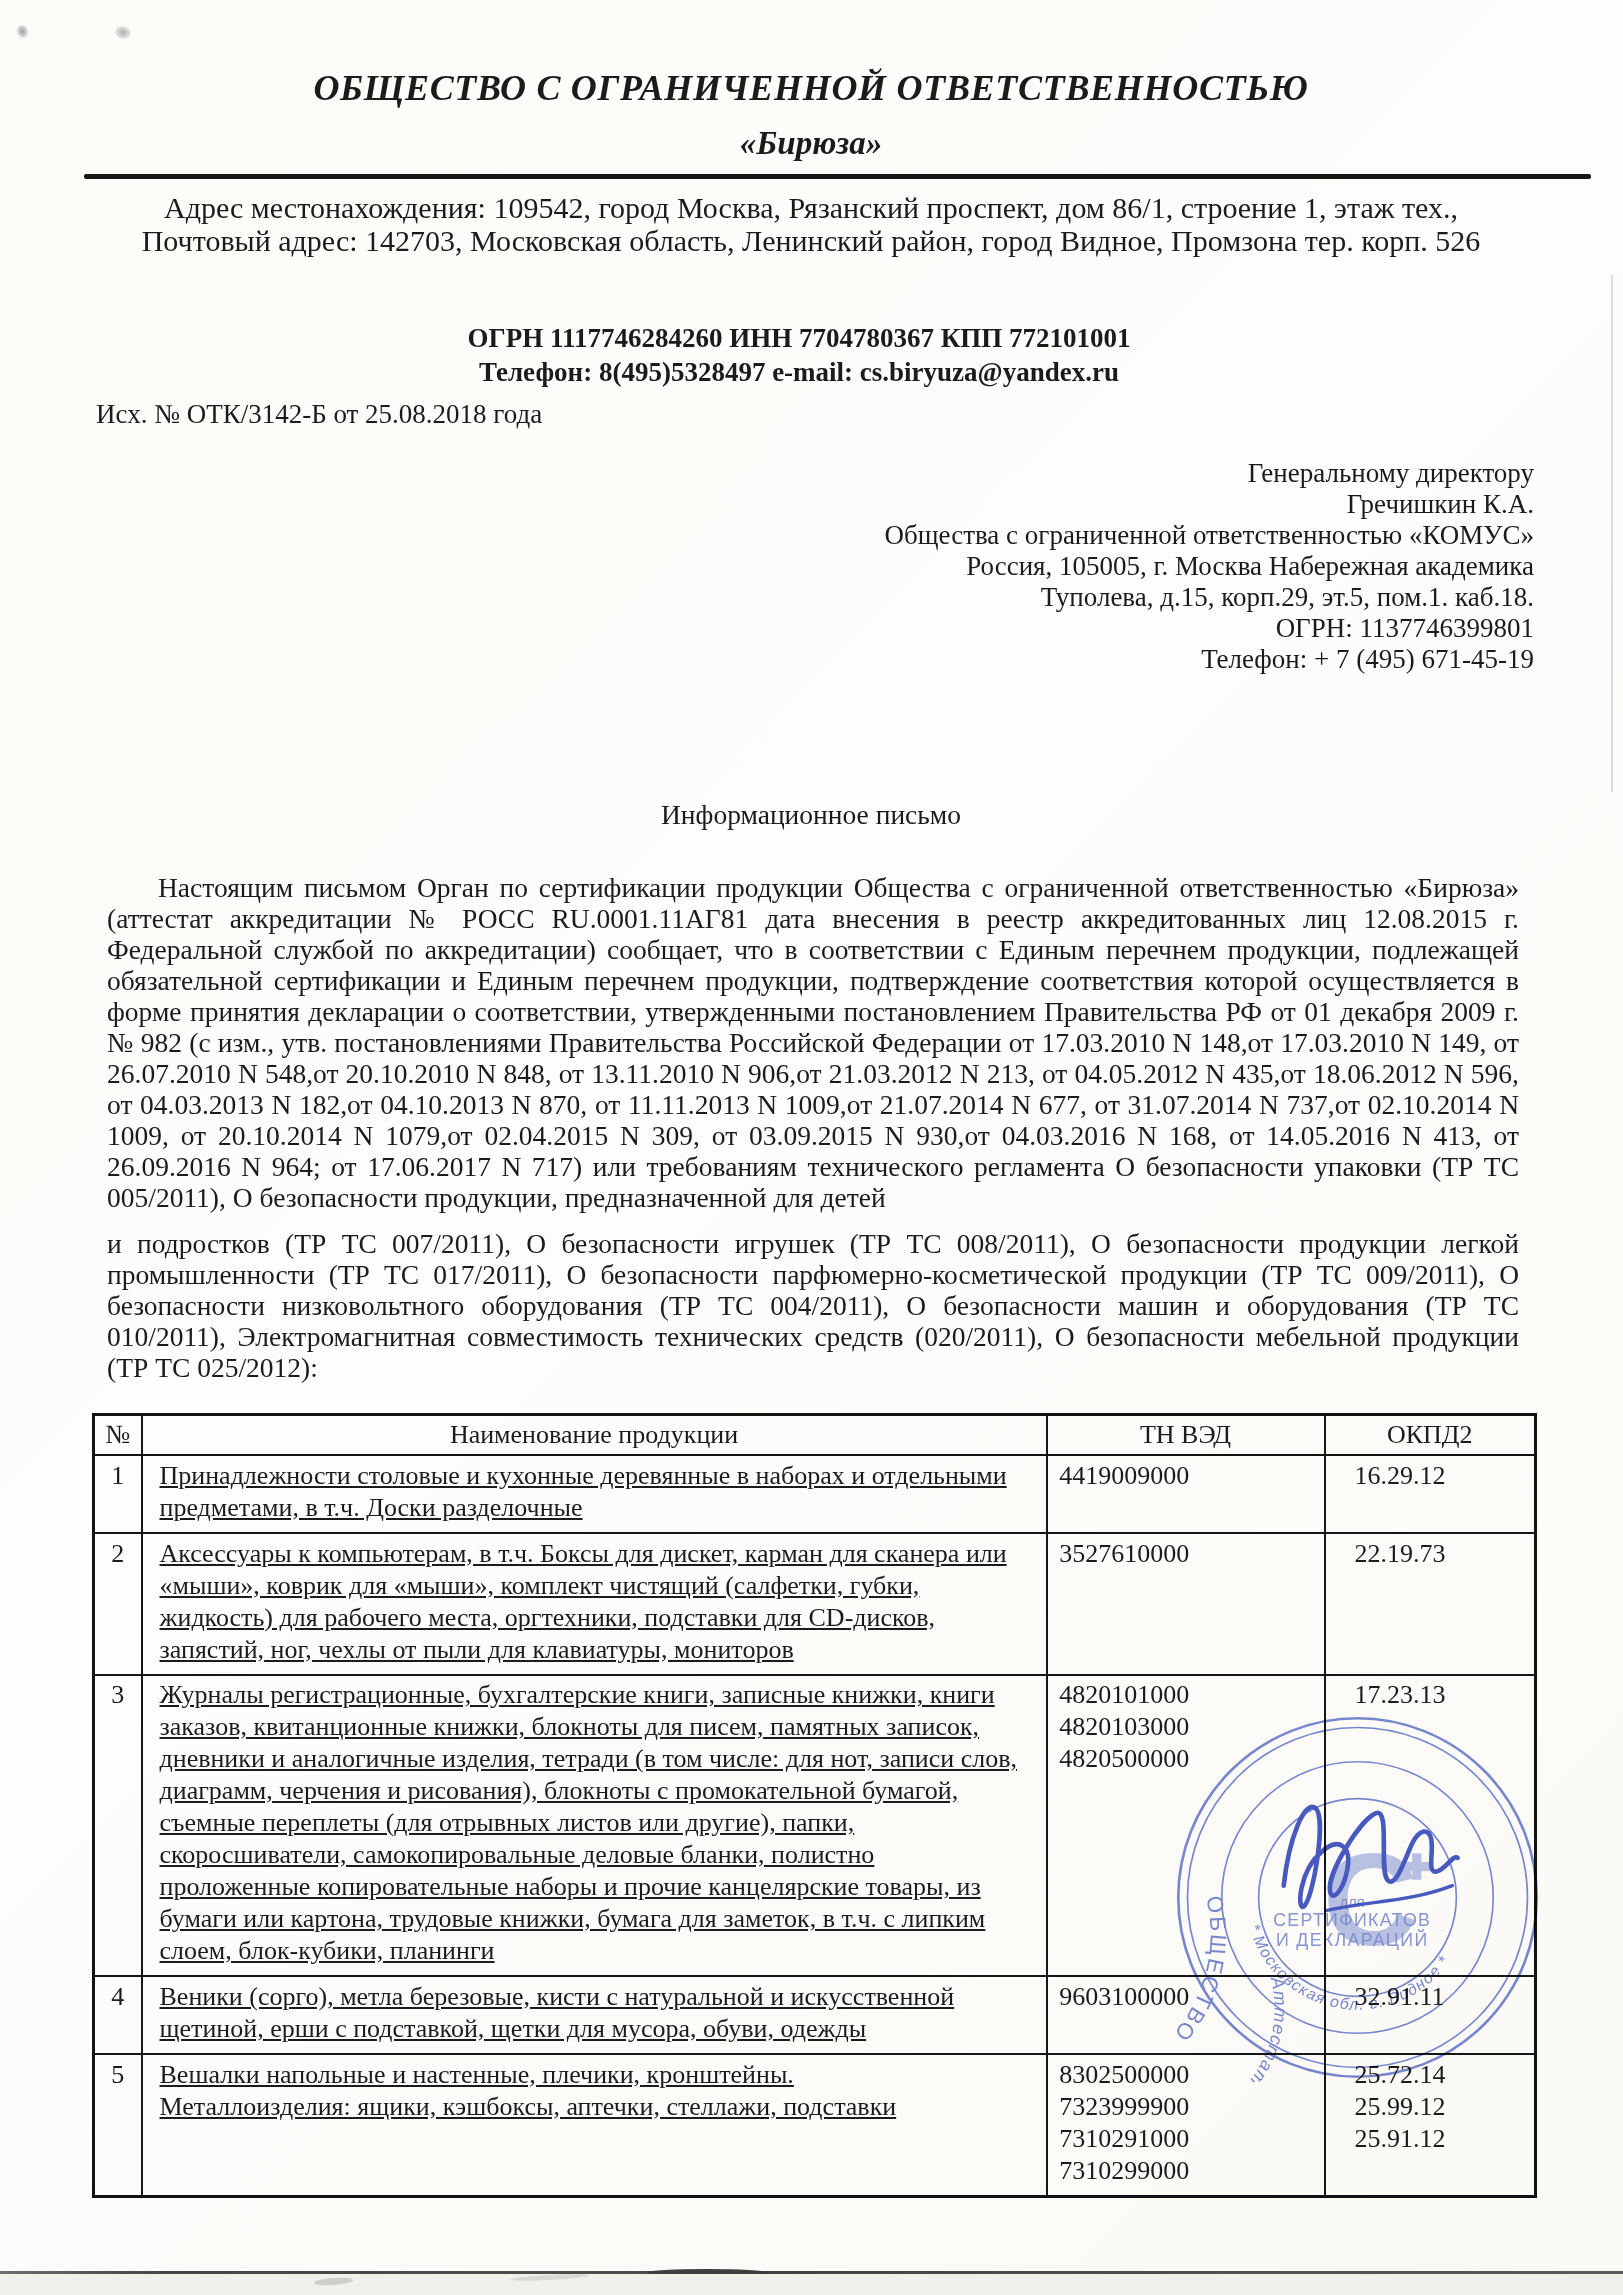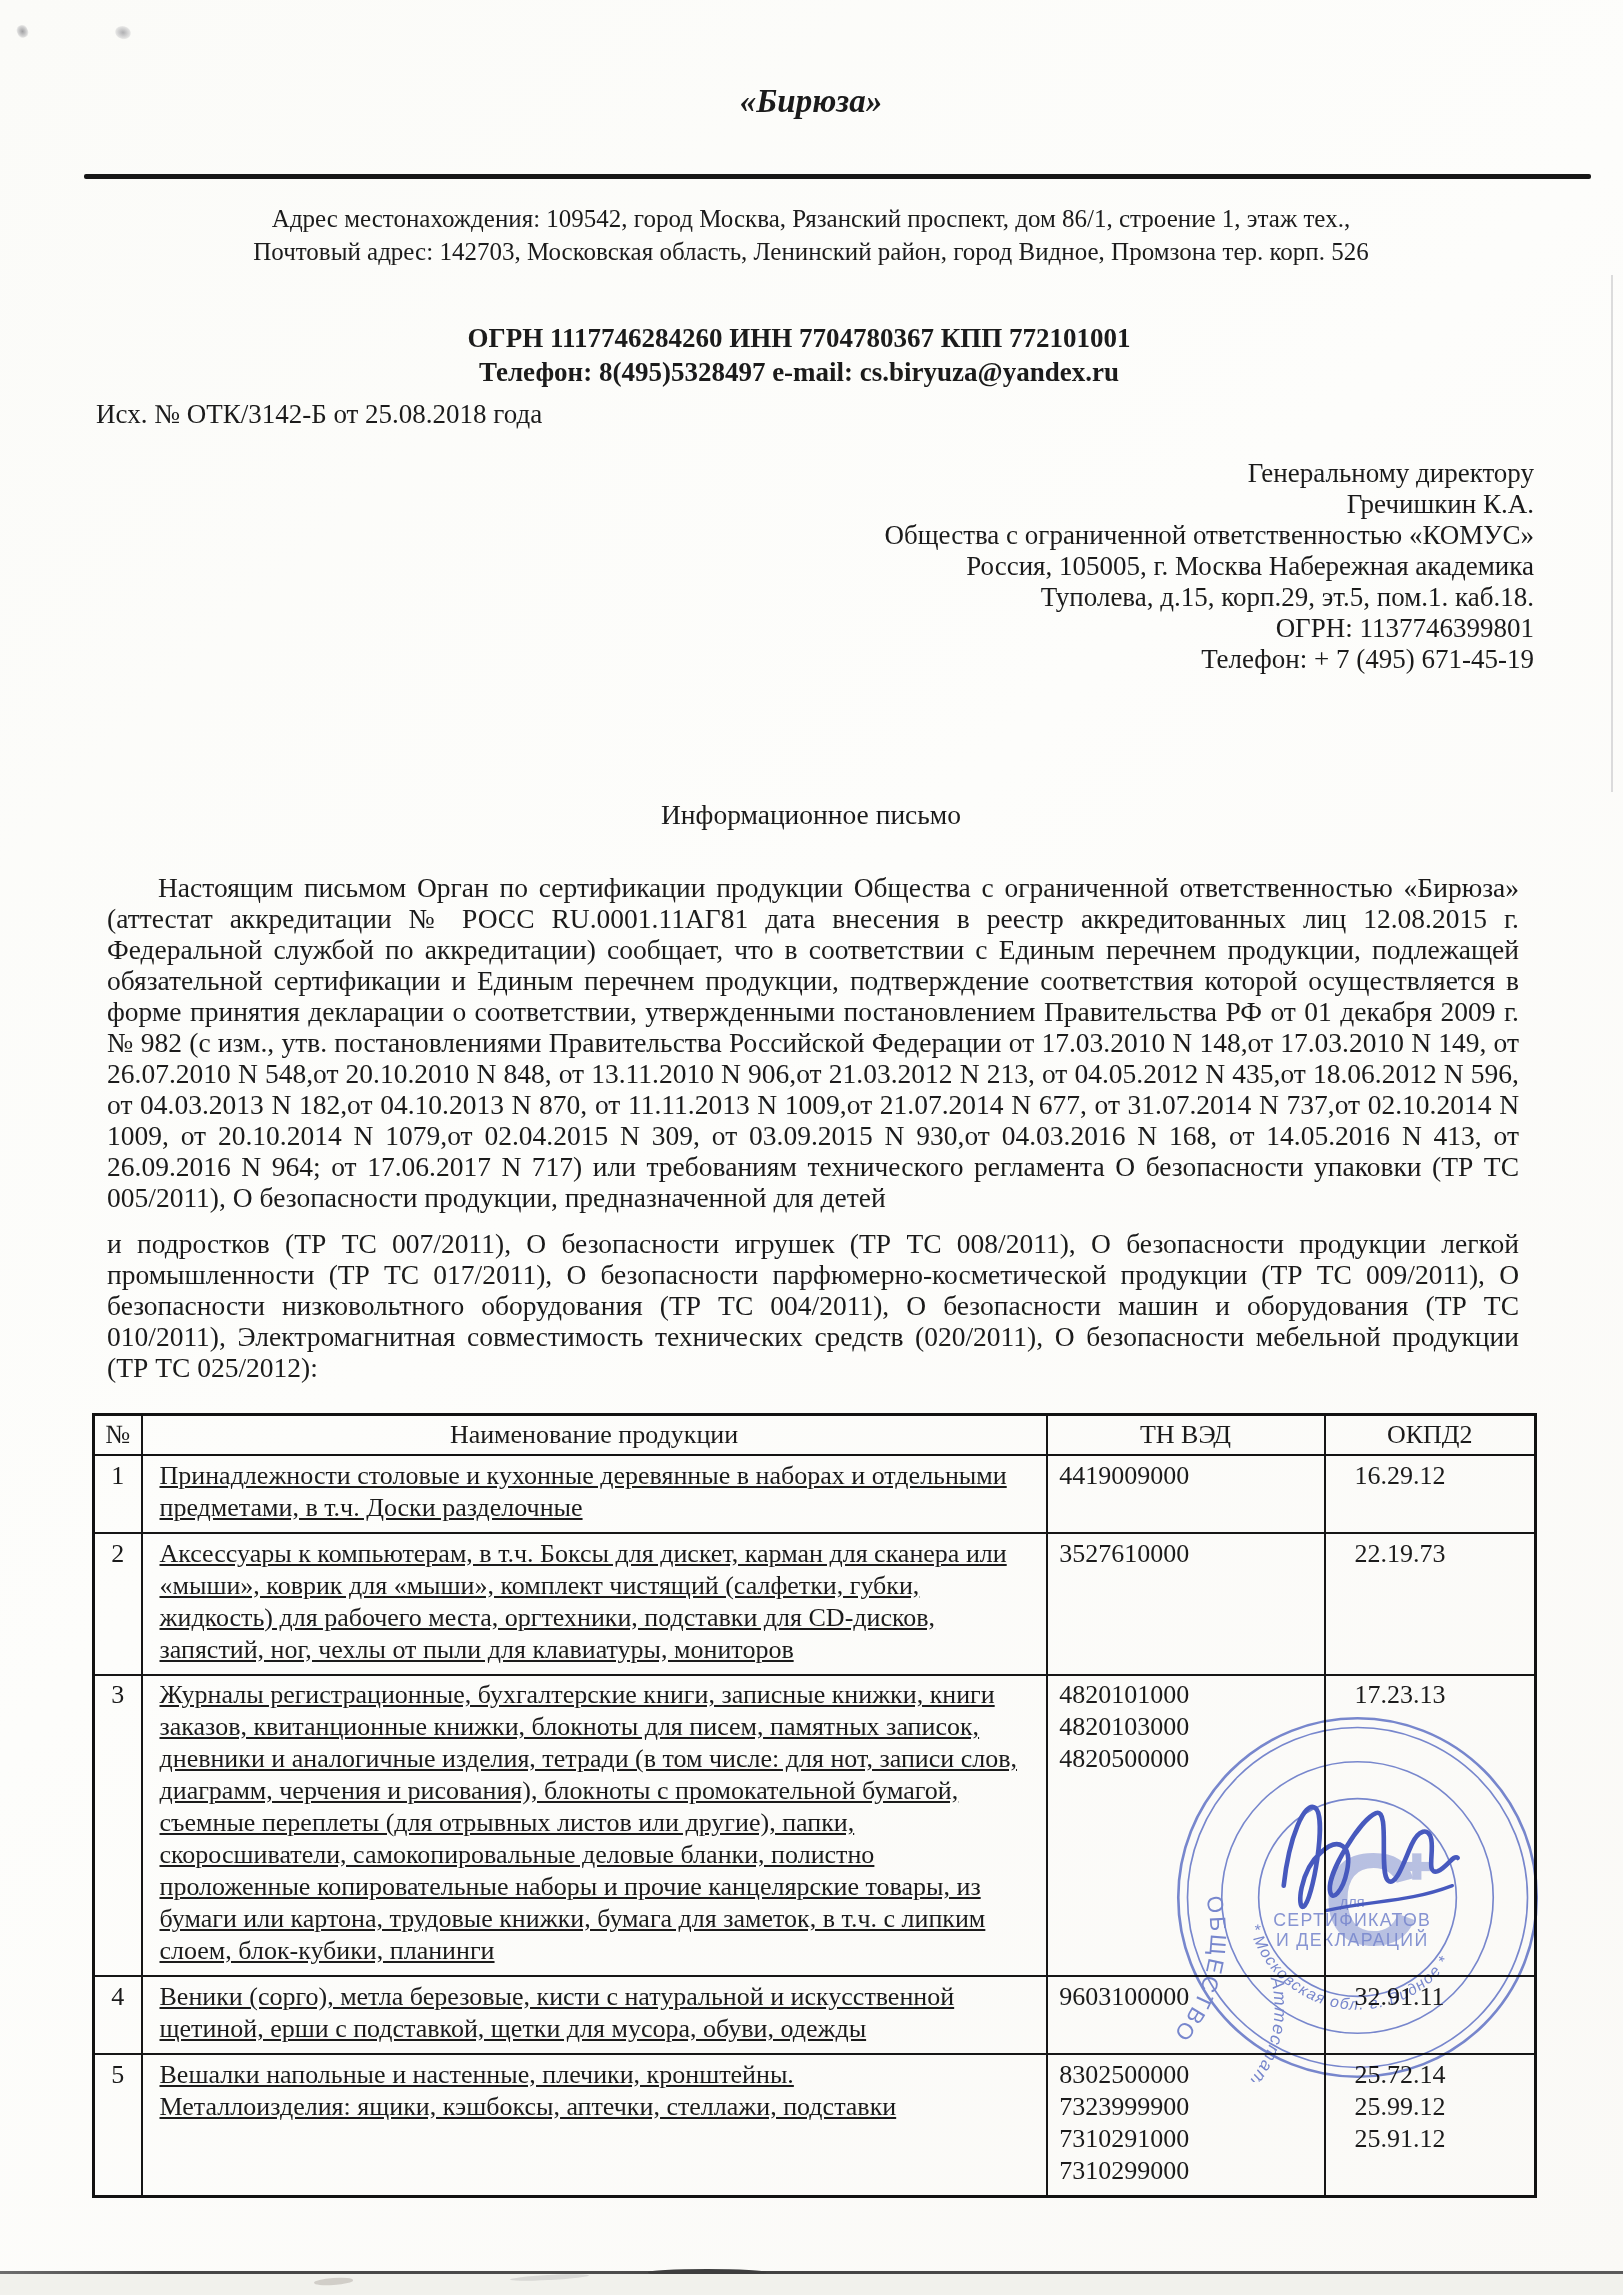--- a/index.html
+++ b/index.html
@@ -18,22 +18,22 @@
     font-family:"Liberation Serif", serif;
     color:var(--ink);
     overflow:hidden;
   }
   
   .company-title{position:absolute;top:67px;left:90px;width:1442px;text-align:center;
     font-weight:bold;font-style:italic;}
   .company-title .t1{font-size:36px;letter-spacing:0.7px;}
   .company-title .t2{font-size:33px;margin-top:15.7px;}
   .rule{position:absolute;top:174px;left:84px;width:1507px;height:5.2px;background:#171717;border-radius:2px;}
-  .letterhead-lines{position:absolute;top:202px;left:90px;width:1442px;text-align:center;
-    font-size:25px;line-height:33px;}
+  .letterhead-lines{position:absolute;top:191px;left:90px;width:1442px;text-align:center;
+    font-size:30px;line-height:33px;}
   .reg-lines{position:absolute;top:321px;left:78px;width:1442px;text-align:center;
     font-size:27px;line-height:34px;font-weight:bold;}
   .outgoing{position:absolute;top:399px;left:96px;font-size:27px;}
   .recipient{position:absolute;top:458px;left:654px;width:880px;text-align:right;
     font-size:27px;line-height:31px;}
   .letter-heading{position:absolute;top:799px;left:90px;width:1442px;text-align:center;font-size:27.5px;}
   .body-text{position:absolute;top:857px;left:92px;width:1442px;
     font-size:27.5px;line-height:31px;text-align:justify;}
   .body-text p{margin:15px;}
   .body-text .p1{text-indent:51px;}
@@ -69,20 +69,21 @@
 </style>
 </head>
 <body>
 
 <div class="page">
 
   <div class="smudge-a"></div>
   <div class="smudge-b"></div>
 
   <div class="company-title">
+    <div class="t1">ОБЩЕСТВО С ОГРАНИЧЕННОЙ ОТВЕТСТВЕННОСТЬЮ</div>
     <div class="t2">«Бирюза»</div>
   </div>
   <div class="rule"></div>
 
   <div class="letterhead-lines">
     <div>Адрес местонахождения: 109542, город Москва, Рязанский проспект, дом 86/1, строение 1, этаж тех.,</div>
     <div>Почтовый адрес: 142703, Московская область, Ленинский район, город Видное, Промзона тер. корп. 526</div>
   </div>
 
   <div class="reg-lines">

